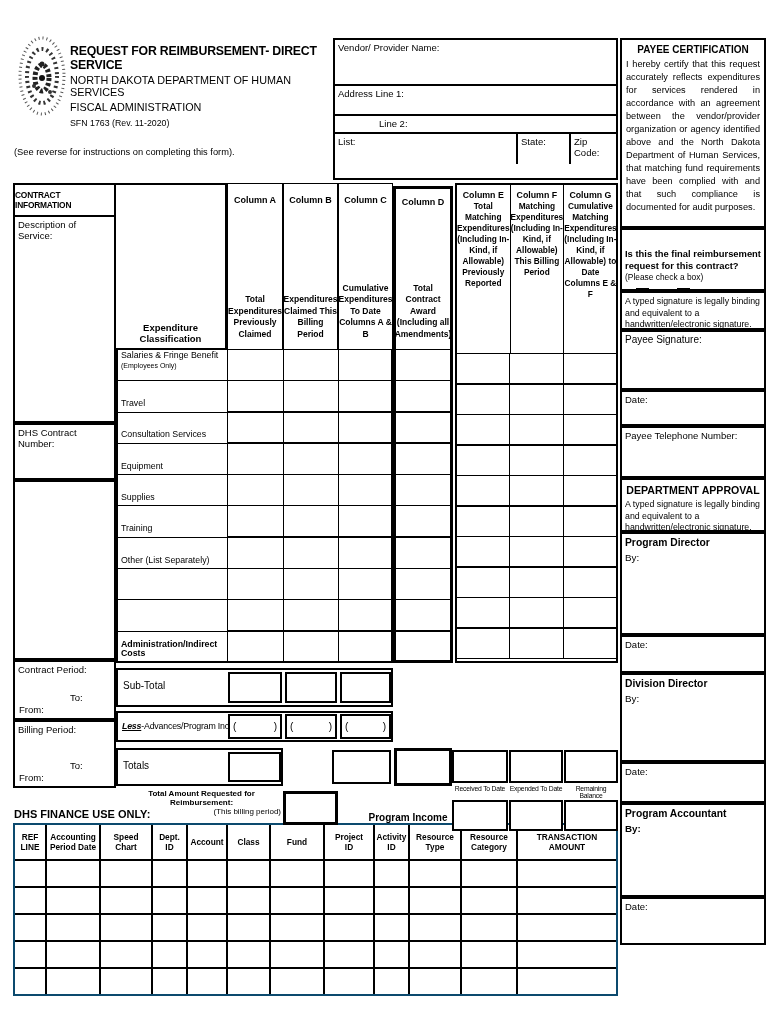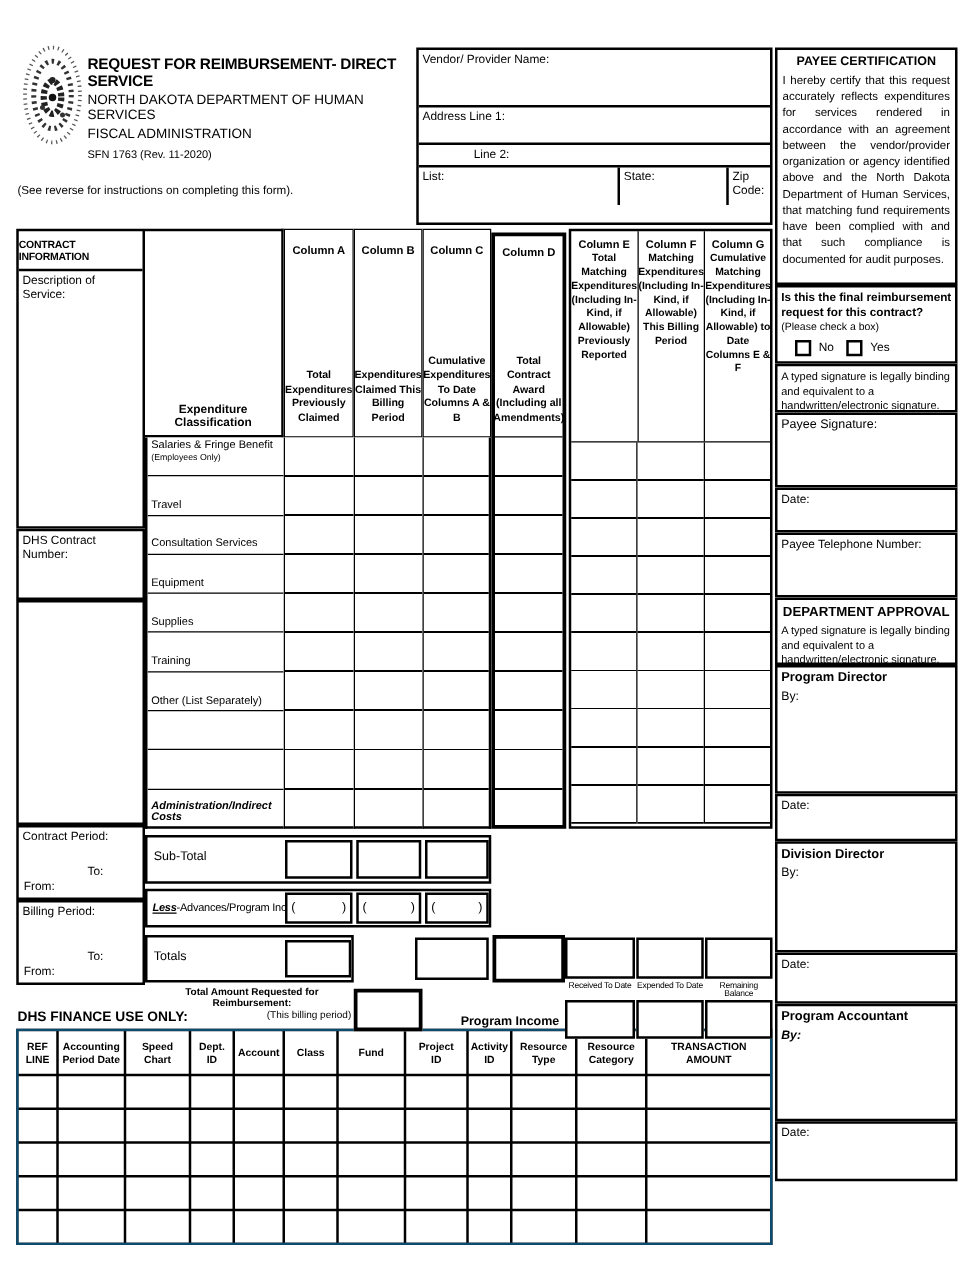--- a/index.html
+++ b/index.html
@@ -1,61 +1,61 @@
 <!DOCTYPE html>
 <html><head>
 <meta charset="utf-8">
 <style>
   * { margin:0; padding:0; box-sizing:border-box; }
   html,body { width:770px; height:1024px; background:#fff; }
   body { position:relative; font-family:"Liberation Sans", sans-serif; color:#000; overflow:hidden; }
   .abs { position:absolute; }
   .bx  { position:absolute; border:2px solid #000; background:#fff; }
   .lbl { font-size:9.5px; padding:2px 3px; }
-  .bold { font-weight:bold;font-style:italic; }
+  .bold { font-weight:bold; }
 
   
   #title-block { left:70px; top:44px; width:270px; }
   #title-block .t1 { font-weight:bold; font-size:12.3px; letter-spacing:-.2px; }
   #title-block .t2 { font-size:10.8px; margin-top:2px; }
   #title-block .t3 { font-size:10.8px; margin-top:3px; }
   #title-block .t4 { font-size:8.8px; margin-top:5px; }
   #see-reverse { left:14px; top:147px; font-size:9.3px; }
 
   
   #vendor { left:333px; top:38px; width:285px; height:142px; }
   #vendor .vrow { border-bottom:2px solid #000; }
   #vendor .v1 { height:46px; }
   #vendor .v2 { height:30px; }
   #vendor .v3 { height:18px; }
   #vendor .v3 .lbl { padding-left:44px; }
   #vendor .v4 { height:30px; border-bottom:none; display:flex; }
   #vendor .v4 .vc { flex:1; }
   #vendor .v4 .vs { width:53px; border-left:2px solid #000; }
-  #vendor .v4 .vz { width:35px; border-left:2px solid #000;margin-left:34px; }
+  #vendor .v4 .vz { width:47px; border-left:2px solid #000; }
 
   
   .rp { left:620px; width:146px; }
   #cert      { top:38px;  height:190px; }
   #final-req { top:228px; height:63px;  }
   #note1     { top:291px; height:39px;  }
   #payee-sig { top:330px; height:60px;  }
   #date1     { top:390px; height:36px;  }
   #phone     { top:426px; height:52px;  }
   #dept-appr { top:478px; height:54px;  }
   #prog-dir  { top:532px; height:103px; }
   #date2     { top:635px; height:38px;  }
   #div-dir   { top:673px; height:89px;  }
   #date3     { top:762px; height:41px;  }
   #prog-acct { top:803px; height:94px;  }
   #date4     { top:897px; height:48px;  }
   .rp-title { font-weight:bold; font-size:10px; text-align:center; margin:4px 2px 3px; }
   .rp-body  { font-size:9.2px; line-height:13px; text-align:justify; padding:0 4px; }
   .rp-note  { font-size:8.8px; line-height:11.5px; padding:3px 3px 0; }
-  .rp-q     { font-weight:bold; font-size:9.4px; line-height:11.5px; padding:2px 3px 0; }
+  .rp-q     { font-weight:bold; font-size:9.4px; line-height:11.5px; padding:18px 3px 0; }
   .rp-q .qn { font-weight:normal; font-size:8.4px; }
   .cbrow { display:flex; align-items:center; gap:6px; padding:4px 0 0 10px; font-size:9.5px; }
   .cb { width:13px; height:13px; border:2px solid #000; display:inline-block; margin-left:4px; }
   .sec-title { font-weight:bold; font-size:10.3px; padding:3px 3px 0; }
   .by { font-size:9.8px; padding:4px 3px 0; }
 
   
   #ci-box1 { left:13px; top:183px; width:103px; height:240px; }
   #ci-header { height:32px; border-bottom:2px solid #000; display:flex; align-items:center; justify-content:center;
                font-weight:bold; font-size:8.4px; letter-spacing:-.2px; }

